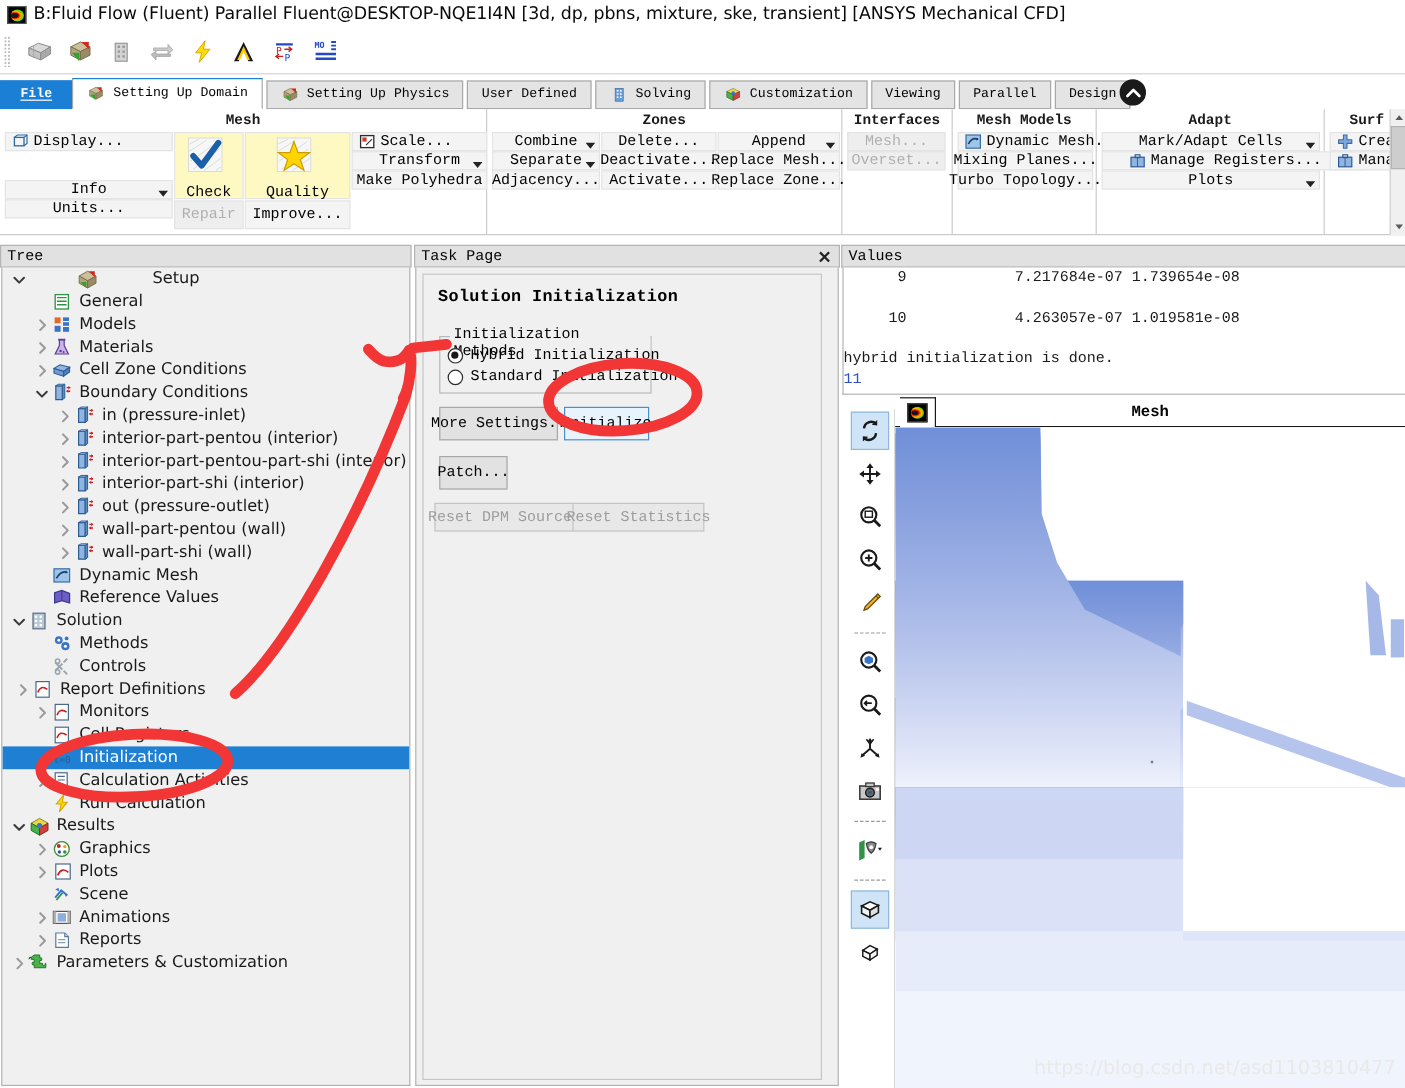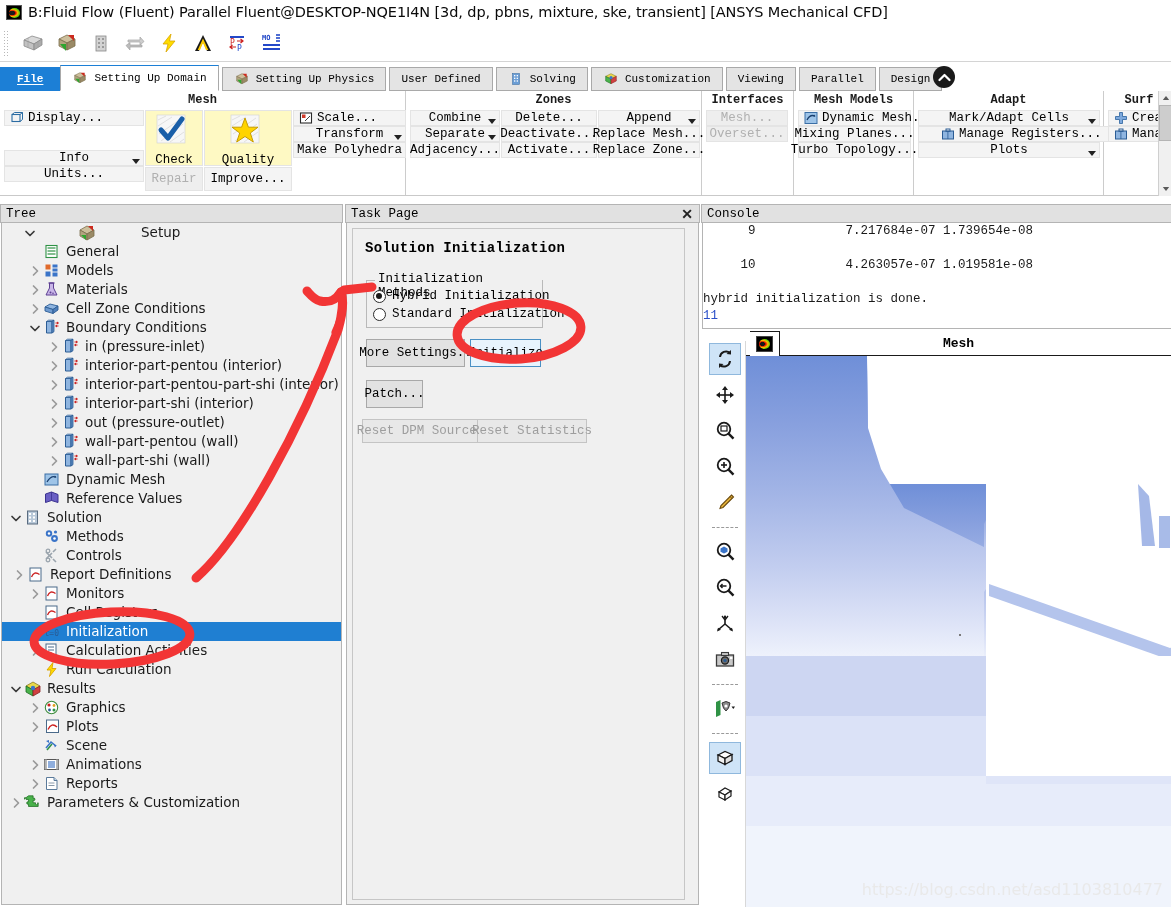--- a/index.html
+++ b/index.html
@@ -783,21 +783,21 @@
       <svg width="8" height="6" viewBox="0 0 8 6">
           <path d="M4 5 L0.8 1 L7.2 1 Z" fill="#5a5a5a"></path>
         </svg>
     </div>
   </div>
 
   <div class="panel-hdr" id="tree-hdr">
     <span>Tree</span>
   </div>
   <div class="tree-body" id="tree-body">
-      <div class="tnode" style="padding-left: 20px; gap: 40px;">
+      <div class="tnode" style="padding-left: 6px; gap: 40px;">
         <span class="tchev">
           <svg width="12" height="12" viewBox="0 0 12 12">
             <path d="M2 4.5 L6 8.5 L10 4.5" stroke="#3a3a3a" stroke-width="1.7" fill="none" stroke-linecap="round" stroke-linejoin="round"></path>
           </svg>
         </span>
         <span class="tico"><svg width="17" height="17" viewBox="0 0 17 17">
             <polygon points="2,6 9,2 16,6 9,10" fill="#cdbf9c" stroke="#7a6d4c" stroke-width="0.8"></polygon>
             <polygon points="2,6 9,10 9,16 2,12" fill="#b3a47f" stroke="#7a6d4c" stroke-width="0.8"></polygon>
             <polygon points="9,10 16,6 16,12 9,16" fill="#9a8a66" stroke="#7a6d4c" stroke-width="0.8"></polygon>
             <path d="M10 2 L15 2 L15 7 Z" fill="#cc2a1e"></path>
@@ -1229,21 +1229,21 @@
         <span>Reset DPM Sources</span>
       </div>
 
       <div class="tbtn dis" style="left:124px; top:190px; width:110px; height:24px;">
         <span>Reset Statistics</span>
       </div>
     </div>
   </div>
 
   <div class="panel-hdr" id="console-hdr">
-    <span>Console</span>
+    <span>Values</span>
   </div>
   <div class="console-body" id="console-body">
       <div class="c-line">      9            7.217684e-07 1.739654e-08</div>
       <div class="c-line"></div>
       <div class="c-line">     10            4.263057e-07 1.019581e-08</div>
       <div class="c-line"></div>
       <div class="c-line">hybrid initialization is done.</div>
       <div class="c-line blue">11</div>
     </div>
 

